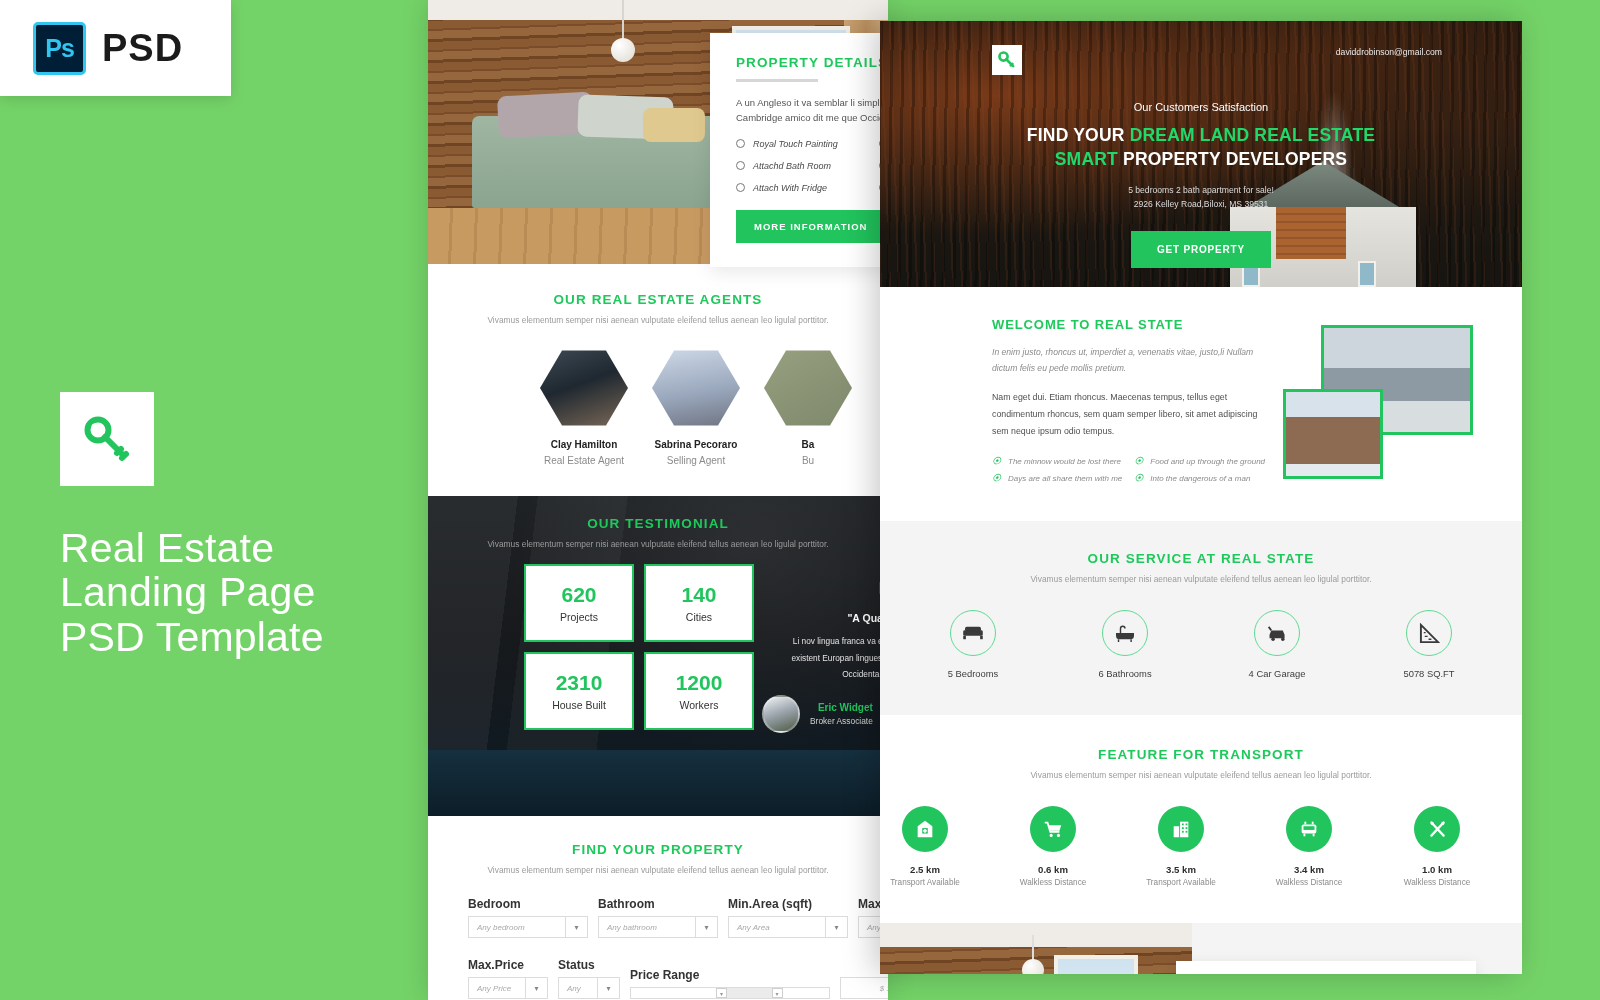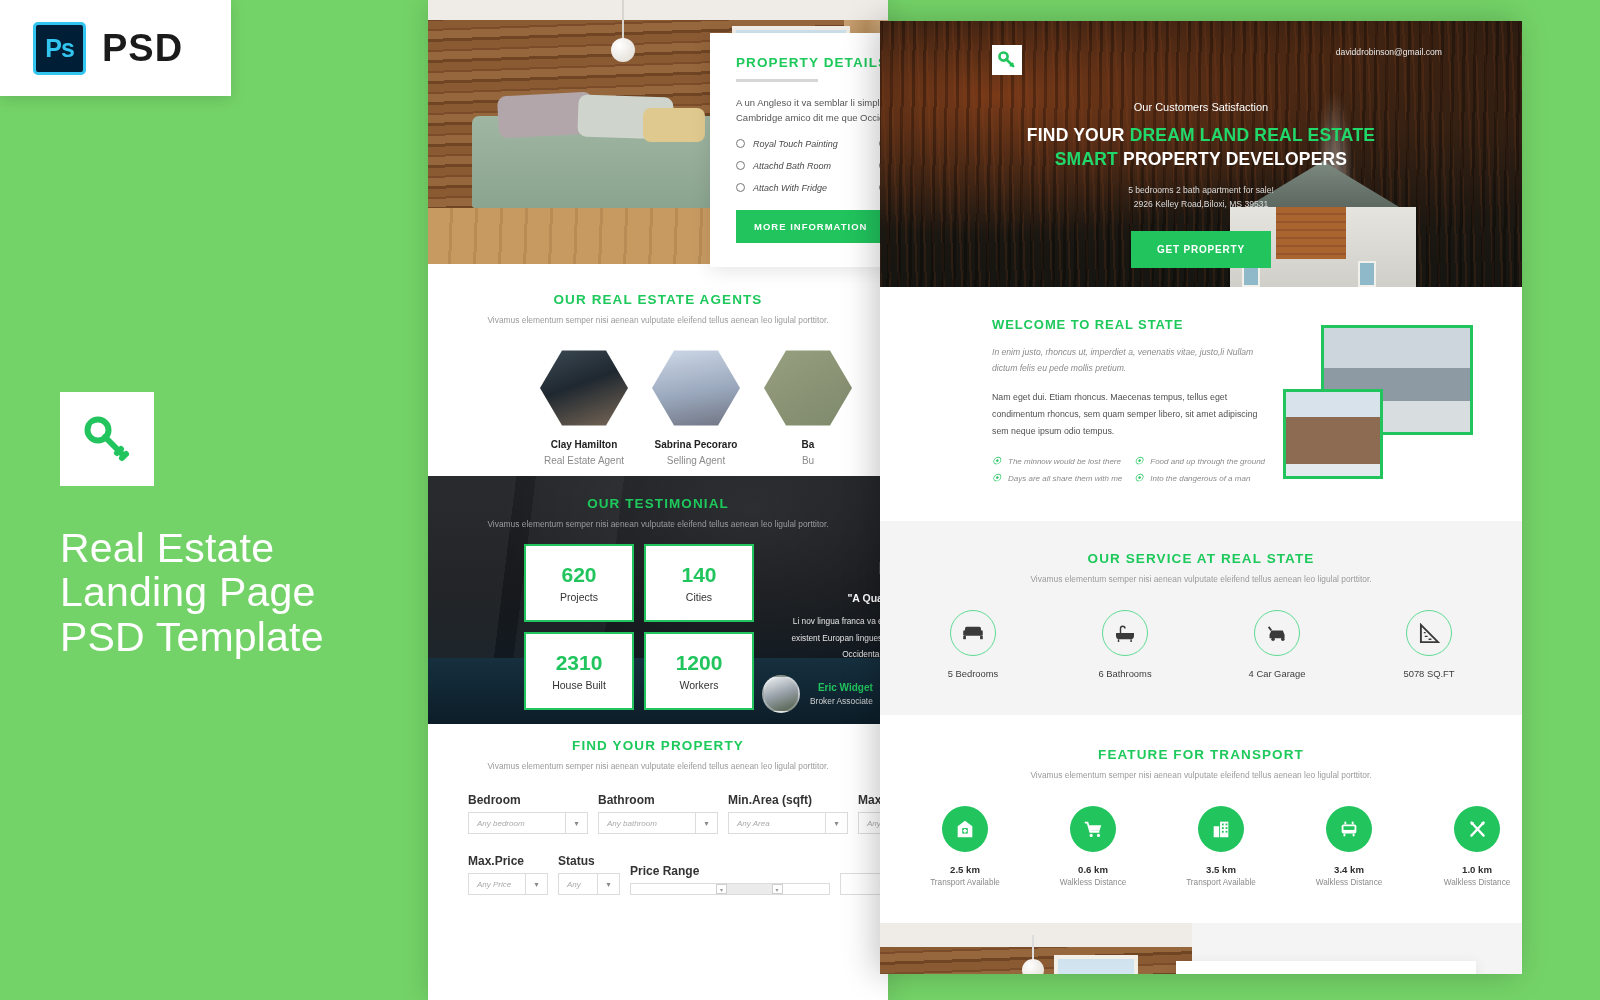--- a/index.html
+++ b/index.html
@@ -165,21 +165,21 @@
   }
   .hex1 { background: linear-gradient(160deg,#3d4a55,#1f2830 45%,#7d6a58); }
   .hex2 { background: linear-gradient(170deg,#cfd9e8,#9aa8bd 55%,#6e7280); }
   .hex3 { background: linear-gradient(150deg,#c94b3a,#2a4b78 50%,#3b3b44); }
   .hex4 { background: linear-gradient(150deg,#97a07f,#7e886b); }
   .agent-name { font-size: 10px; font-weight: bold; color: #222; }
   .agent-role { font-size: 10px; color: #8b8b8b; margin-top: 5px; }
 
   
   .testi {
-    position: relative; height: 248px; margin-top: 10px; overflow: hidden;
+    position: relative; height: 320px; margin-top: 30px; overflow: hidden;
     background: linear-gradient(180deg,#1e2124 0%,#17191c 45%,#0d1a24 100%);
   }
   .testi::before {
     content: ''; position: absolute; inset: 0;
     background:
       linear-gradient(97deg, rgba(255,255,255,.05) 0 18%, transparent 18% 22%, rgba(255,255,255,.04) 22% 40%, transparent 40%),
       radial-gradient(ellipse at 70% 15%, rgba(255,255,255,.07), transparent 55%);
   }
   .testi .pool {
     position:absolute; left:0; bottom:0; width:100%; height:66px;
@@ -206,21 +206,21 @@
   .testi-person { display: flex; align-items: center; gap: 10px; margin-top: 13px; }
   .avatar {
     width: 38px; height: 38px; border-radius: 50%; flex: none;
     background: linear-gradient(160deg,#dfe3e6 10%,#9aa3ab 48%,#4c5a44 100%);
     border: 2px solid rgba(255,255,255,.25);
   }
   .person-name { color: #21c45d; font-size: 10px; font-weight: bold; }
   .person-role { color: #cfcfcf; font-size: 8.4px; margin-top: 3px; }
 
   
-  .find { padding-top: 14px; }
+  .find { padding-top: 26px; }
   .form-grid {
     display: grid; grid-template-columns: 120px 120px 120px 120px;
     gap: 10px; padding: 22px 0 0 40px;
   }
   .fld-lbl { font-size: 12px; font-weight: bold; color: #333; margin-bottom: 5px; }
   .select {
     display: flex; border: 1px solid #dcdcdc; height: 22px; background: #fff;
   }
   .select .val {
     flex: 1; font-size: 8px; color: #a9a9a9; font-style: italic;
@@ -351,21 +351,21 @@
   .icon-lbl { font-size: 9.4px; color: #3d3d3d; }
 
   
   .transport { background: #fff; padding: 32px 0 36px; }
   .icon-circle-f {
     width: 46px; height: 46px; border-radius: 50%;
     background: #21c45d; margin: 0 auto 12px;
     display: flex; align-items: center; justify-content: center;
     font-size: 19px; color: #fff;
   }
-  .icon-row-5 { display: flex; justify-content: flex-end; gap: 38px; margin-top: 26px; }
+  .icon-row-5 { display: flex; justify-content: flex-start; gap: 38px; margin-top: 26px; }
   .km { font-size: 9.6px; font-weight: bold; color: #2e2e2e; }
   .km-sub { font-size: 8.2px; color: #8b8b8b; margin-top: 3px; }
 
   
   .bottom-block { position: relative; height: 136px; background: #f4f4f4; }
   .bottom-photo {
     position: absolute; left: 0; top: 0; width: 312px; height: 136px;
     background:
       linear-gradient(180deg,#efece8 0 18%, transparent 18%),
       repeating-linear-gradient(178deg,#8a5a33 0 8px,#7a4c29 8px 10px,#96663c 10px 18px,#6f4524 18px 21px);

